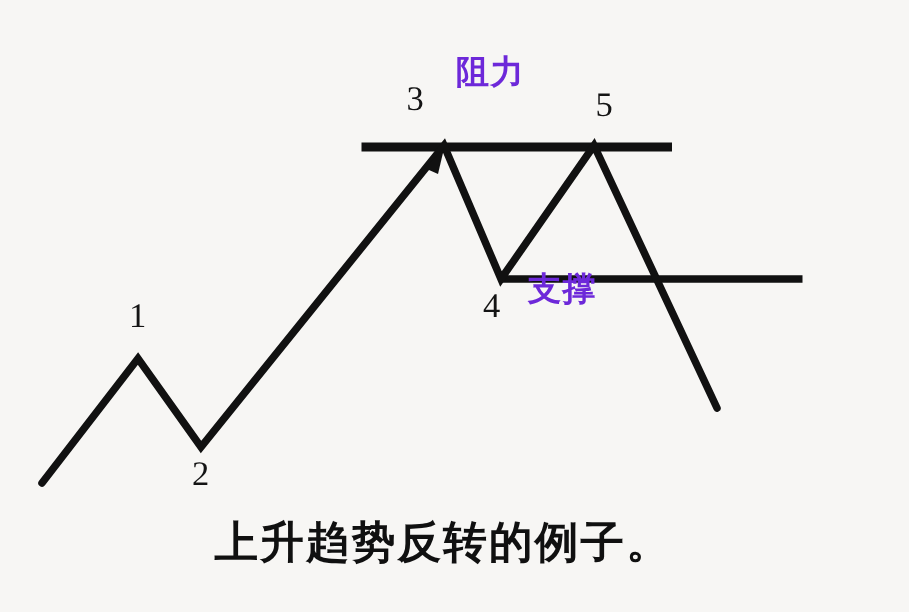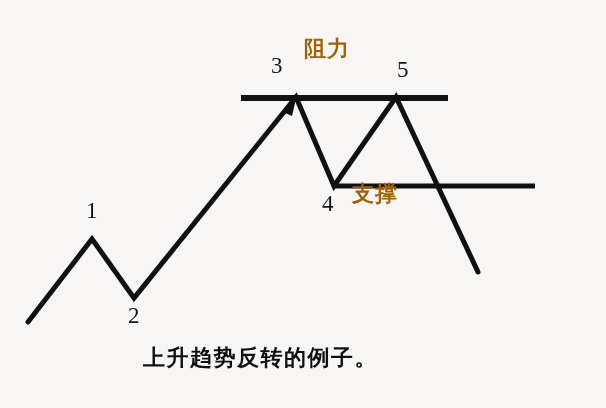--- a/index.html
+++ b/index.html
@@ -41,27 +41,27 @@
   .lbl-num {
     font-family: "Liberation Serif", "DejaVu Serif", serif;
     font-size: 23px;
     font-weight: 400;
     color: #141414;
   }
   .lbl-cjk {
     font-family: "DejaVu Sans", "Liberation Sans", sans-serif;
     font-size: 22px;
     font-weight: 600;
-    color: #a16207;
+    color: #6d28d9;
     letter-spacing: 1px;
     text-align: center;
   }
   .lbl-caption {
     font-family: "DejaVu Sans", "Liberation Sans", sans-serif;
-    font-size: 22px;
+    font-size: 29px;
     font-weight: 600;
     color: #101010;
     letter-spacing: 1.5px;
   }
   #label-1  { left: 85px;  top: 206px; }
   #label-2  { left: 128px; top: 311px; }
   #label-3  { left: 271px; top: 61px;  }
   #label-4  { left: 321px; top: 199px; }
   #label-5  { left: 397px; top: 65px;  }
   #label-resistance { left: 304px; top: 38px;  }

